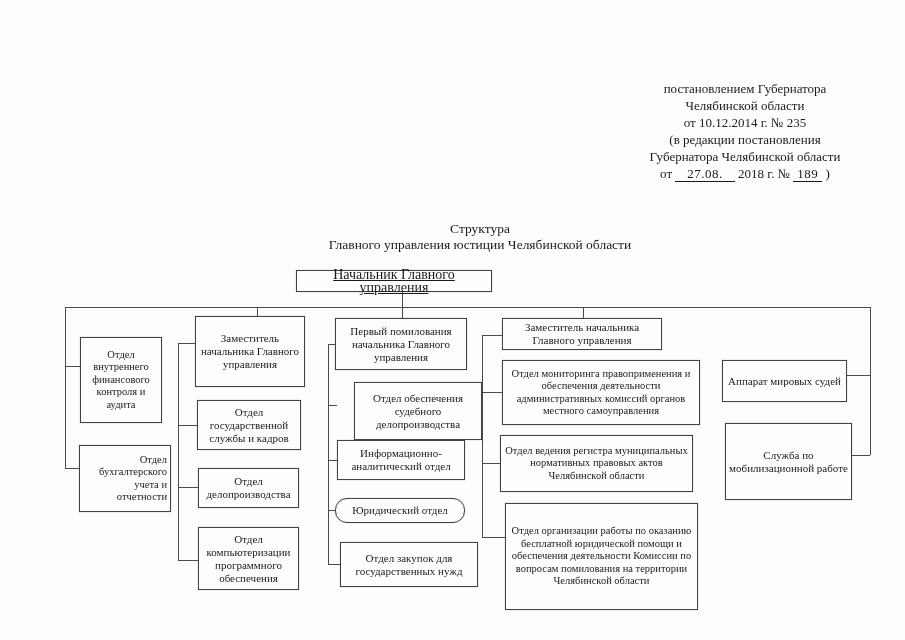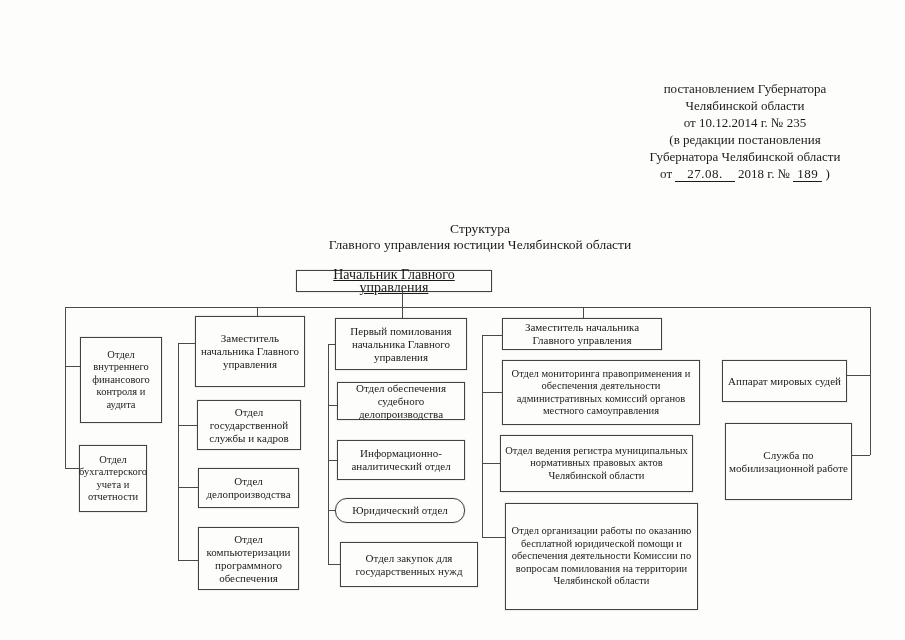--- a/index.html
+++ b/index.html
@@ -65,42 +65,42 @@
 
     <div class="box" style="left:296px;top:270px;width:196px;height:22px;font-size:14px;text-decoration:underline;">Начальник Главного управления</div>
 
     <div class="ln" style="left:402px;top:292px;width:1px;height:15px;"></div>
     <div class="ln" style="left:65px;top:307px;width:806px;height:1px;"></div>
 
     <div class="ln" style="left:65px;top:307px;width:1px;height:161px;"></div>
     <div class="ln" style="left:65px;top:366px;width:15px;height:1px;"></div>
     <div class="ln" style="left:65px;top:468px;width:14px;height:1px;"></div>
     <div class="box sm" style="left:80px;top:337px;width:82px;height:86px;">Отдел внутреннего финансового контроля и аудита</div>
-    <div class="box sm" style="left:79px;top:445px;width:68px;height:67px;">Отдел бухгалтерского учета и отчетности</div>
+    <div class="box sm" style="left:79px;top:445px;width:92px;height:67px;text-align:right;">Отдел бухгалтерского учета и отчетности</div>
 
     <div class="ln" style="left:257px;top:307px;width:1px;height:9px;"></div>
     <div class="ln" style="left:178px;top:343px;width:1px;height:217px;"></div>
     <div class="ln" style="left:178px;top:343px;width:17px;height:1px;"></div>
     <div class="ln" style="left:178px;top:425px;width:19px;height:1px;"></div>
     <div class="ln" style="left:178px;top:487px;width:20px;height:1px;"></div>
     <div class="ln" style="left:178px;top:560px;width:20px;height:1px;"></div>
     <div class="box" style="left:195px;top:316px;width:110px;height:71px;">Заместитель начальника Главного управления</div>
     <div class="box" style="left:197px;top:400px;width:104px;height:50px;">Отдел государственной службы и кадров</div>
     <div class="box" style="left:198px;top:468px;width:101px;height:40px;">Отдел делопроизводства</div>
     <div class="box" style="left:198px;top:527px;width:101px;height:63px;">Отдел компьютеризации программного обеспечения</div>
 
     <div class="ln" style="left:402px;top:307px;width:1px;height:11px;"></div>
     <div class="ln" style="left:328px;top:344px;width:1px;height:220px;"></div>
     <div class="ln" style="left:328px;top:344px;width:7px;height:1px;"></div>
     <div class="ln" style="left:328px;top:405px;width:9px;height:1px;"></div>
     <div class="ln" style="left:328px;top:460px;width:9px;height:1px;"></div>
     <div class="ln" style="left:328px;top:510px;width:7px;height:1px;"></div>
     <div class="ln" style="left:328px;top:564px;width:12px;height:1px;"></div>
     <div class="box" style="left:335px;top:318px;width:132px;height:52px;">Первый помилования начальника Главного управления</div>
-    <div class="box" style="left:337px;top:382px;width:128px;height:38px;">Отдел обеспечения судебного делопроизводства</div>
+    <div class="box" style="left:354px;top:382px;width:128px;height:58px;">Отдел обеспечения судебного делопроизводства</div>
     <div class="box" style="left:337px;top:440px;width:128px;height:40px;">Информационно-аналитический отдел</div>
     <div class="box" style="left:335px;top:498px;width:130px;height:25px;border-radius:12px;">Юридический отдел</div>
     <div class="box" style="left:340px;top:542px;width:138px;height:45px;">Отдел закупок для государственных нужд</div>
 
     <div class="ln" style="left:583px;top:307px;width:1px;height:11px;"></div>
     <div class="ln" style="left:482px;top:335px;width:1px;height:202px;"></div>
     <div class="ln" style="left:482px;top:335px;width:20px;height:1px;"></div>
     <div class="ln" style="left:482px;top:392px;width:20px;height:1px;"></div>
     <div class="ln" style="left:482px;top:463px;width:18px;height:1px;"></div>
     <div class="ln" style="left:482px;top:537px;width:23px;height:1px;"></div>

